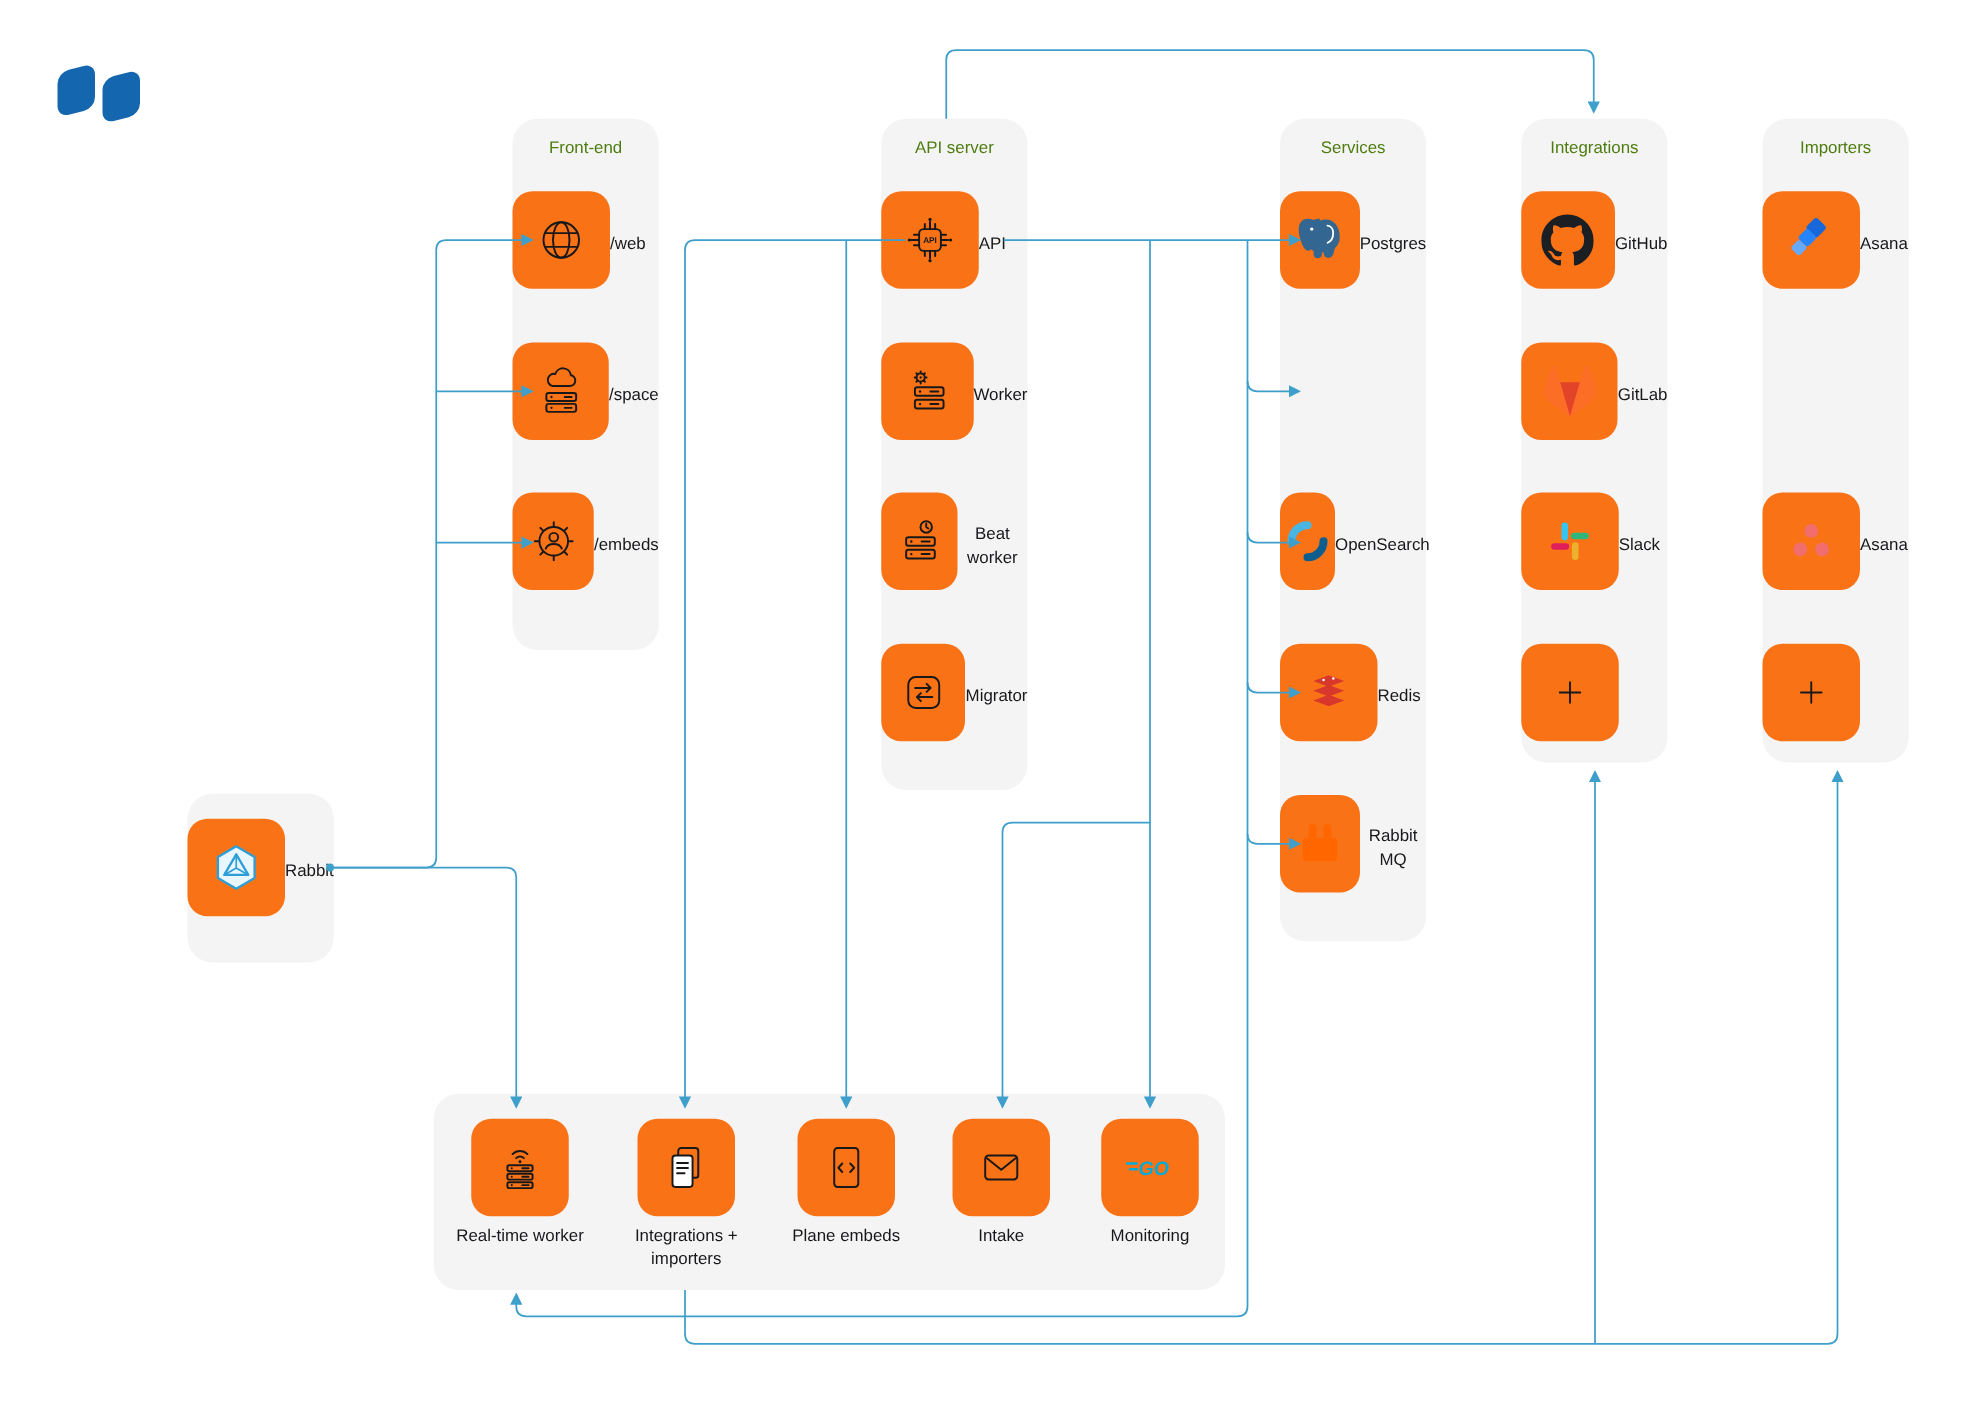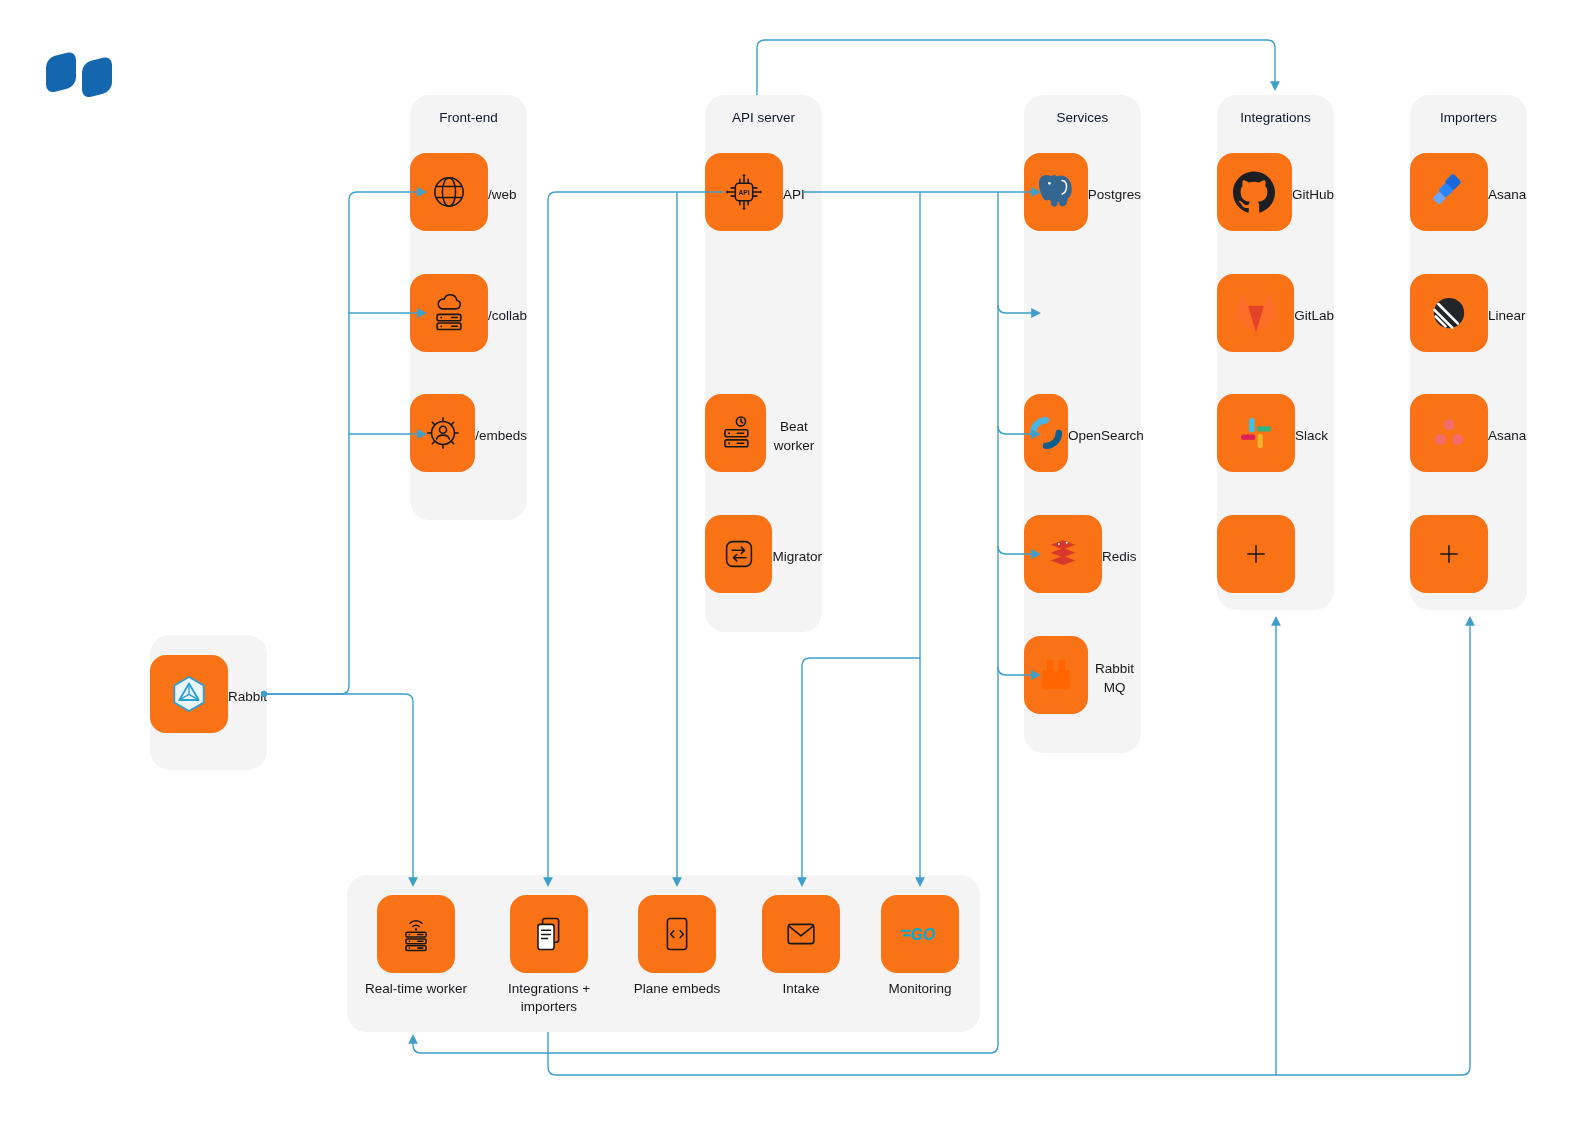--- a/index.html
+++ b/index.html
@@ -1,21 +1,21 @@
 <!DOCTYPE html>
 <html><head>
 <meta charset="utf-8">
 <style>
   html,body{margin:0;padding:0;background:#fff;}
   .canvas{position:relative;width:1584px;height:1125px;background:#fff;overflow:hidden;
           font-family:"Liberation Sans",sans-serif;}
   .logo{position:absolute;left:38px;top:36px;z-index:2;}
   .panel{position:absolute;background:#f4f4f5;border-radius:20px;z-index:1;}
   .panel-title{position:absolute;top:15px;left:0;width:100%;text-align:center;
-               font-size:13.5px;color:#0f172a;}
+               font-size:13.5px;color:#4d7c0f;}
   .node{position:absolute;left:0;width:100%;display:flex;align-items:center;}
   .card{width:78px;height:78px;background:#f97316;border-radius:16px;
         display:flex;align-items:center;justify-content:center;}
   .node-label{margin-top:7px;font-size:13.5px;color:#18181b;text-align:center;line-height:1.35;}
   .hnode{position:absolute;top:20px;width:116px;display:flex;flex-direction:column;align-items:center;}
   #wires{position:absolute;left:0;top:0;z-index:6;pointer-events:none;}
   .ik{stroke:#18181b;stroke-width:1.7;fill:none;stroke-linecap:round;stroke-linejoin:round;}
   svg{display:block;}
 </style>
 </head>
@@ -46,21 +46,21 @@
       <div class="card">
         <svg width="44" height="44" viewBox="0 0 48 48">
           <path class="ik" d="M16.5 19.5h15a4.8 4.8 0 0 0 .9-9.5 7 7 0 0 0-13.6-1.1 5.3 5.3 0 0 0-2.3 10.6z"></path>
           <rect class="ik" x="11" y="25.5" width="26" height="7" rx="2"></rect>
           <rect class="ik" x="11" y="35" width="26" height="7" rx="2"></rect>
           <circle cx="15.5" cy="29" r="1" fill="#18181b"></circle>
           <circle cx="15.5" cy="38.5" r="1" fill="#18181b"></circle>
           <path class="ik" stroke-width="1.4" d="M27 29h6M27 38.5h6"></path>
         </svg>
       </div>
-      <div class="node-label">/collab</div>
+      <div class="node-label">/space</div>
     </div>
     <div class="node" style="top:299px">
       <div class="card">
         <svg width="44" height="44" viewBox="0 0 48 48">
           <circle class="ik" cx="24" cy="24" r="12.5"></circle>
           <path class="ik" d="M37 24h3.5M33.2 33.2l2.5 2.5M24 37v3.5M14.8 33.2l-2.5 2.5M11 24H7.5M14.8 14.8l-2.5-2.5M24 11V7.5M33.2 14.8l2.5-2.5"></path>
           <circle class="ik" cx="24" cy="20.5" r="3.8"></circle>
           <path class="ik" d="M17 30.5a7.3 5.8 0 0 1 14 0"></path>
         </svg>
       </div>
@@ -77,20 +77,35 @@
           <text x="24" y="26.8" text-anchor="middle" font-size="7.2" font-weight="bold" fill="#18181b" font-family="inherit">API</text>
           <path class="ik" stroke-width="1.5" d="M14.5 19.5H10M14.5 24H7.5M14.5 28.5H10M33.5 19.5H38M33.5 24H40M33.5 28.5H38M19.5 14.5V10M24 14.5V8M28.5 14.5V10M19.5 33.5V38M24 33.5V40M28.5 33.5V38"></path>
           <circle cx="6" cy="24" r="1.4" fill="#18181b"></circle>
           <circle cx="42" cy="24" r="1.4" fill="#18181b"></circle>
           <circle cx="24" cy="6" r="1.4" fill="#18181b"></circle>
           <circle cx="24" cy="42" r="1.4" fill="#18181b"></circle>
         </svg>
       </div>
       <div class="node-label">API</div>
     </div>
+    <div class="node" style="top:179px">
+      <div class="card">
+        <svg width="44" height="44" viewBox="0 0 48 48">
+          <rect class="ik" x="13" y="20.5" width="25" height="7.5" rx="2"></rect>
+          <rect class="ik" x="13" y="31.5" width="25" height="7.5" rx="2"></rect>
+          <circle cx="17.5" cy="24.2" r="1.05" fill="#18181b"></circle>
+          <circle cx="17.5" cy="35.2" r="1.05" fill="#18181b"></circle>
+          <path class="ik" stroke-width="1.4" d="M26.5 24.2h7M26.5 35.2h7"></path>
+          <circle class="ik" cx="18" cy="12" r="3.6"></circle>
+          <path class="ik" stroke-width="1.4" d="M18 6.8v1.6M18 15.6v1.6M12.8 12h1.6M21.6 12h1.6M14.3 8.3l1.1 1.1M20.6 14.6l1.1 1.1M21.7 8.3l-1.1 1.1M15.4 14.6l-1.1 1.1"></path>
+          <circle cx="18" cy="12" r="1" fill="#18181b"></circle>
+        </svg>
+      </div>
+      <div class="node-label">Worker</div>
+    </div>
     <div class="node" style="top:299px">
       <div class="card">
         <svg width="44" height="44" viewBox="0 0 48 48">
           <rect class="ik" x="13" y="20.5" width="25" height="7.5" rx="2"></rect>
           <rect class="ik" x="13" y="31.5" width="25" height="7.5" rx="2"></rect>
           <circle cx="17.5" cy="24.2" r="1.05" fill="#18181b"></circle>
           <circle cx="17.5" cy="35.2" r="1.05" fill="#18181b"></circle>
           <path class="ik" stroke-width="1.4" d="M26.5 24.2h7M26.5 35.2h7"></path>
           <circle class="ik" cx="30.5" cy="11.5" r="5"></circle>
           <path class="ik" stroke-width="1.4" d="M30.5 8.8v2.7l1.9 1.4"></path>
@@ -200,33 +215,20 @@
     <div class="panel-title">Importers</div>
     <div class="node" style="top:58px">
       <div class="card">
         <svg width="44" height="44" viewBox="0 0 48 48">
           <rect x="21.5" y="6.5" width="13.5" height="13.5" rx="3" fill="#1868DB" transform="rotate(45 28.25 13.25)"></rect>
           <rect x="14.5" y="16" width="12" height="12" rx="2.7" fill="#2684FF" transform="rotate(45 20.5 22)"></rect>
           <rect x="8" y="25.5" width="10.5" height="10.5" rx="2.4" fill="#66A9FF" transform="rotate(45 13.25 30.75)"></rect>
         </svg>
       </div>
       <div class="node-label">Asana</div>
-    </div>
-    <div class="node" style="top:179px">
-      <div class="card">
-        <svg width="44" height="44" viewBox="0 0 48 48">
-          <circle cx="24" cy="24" r="16.5" fill="#22252A"></circle>
-          <g stroke="#fff" stroke-width="2.8" stroke-linecap="round">
-            <path d="M12.4 14.2 33.8 35.6"></path>
-            <path d="M8.1 20.5 27.5 39.9"></path>
-            <path d="M9.4 27.8 20.2 38.6"></path>
-          </g>
-        </svg>
-      </div>
-      <div class="node-label">Linear</div>
     </div>
     <div class="node" style="top:299px">
       <div class="card">
         <svg width="44" height="44" viewBox="0 0 48 48">
           <g fill="#F26D6D">
             <circle cx="24" cy="15" r="6"></circle>
             <circle cx="14.5" cy="31" r="6"></circle>
             <circle cx="33.5" cy="31" r="6"></circle>
           </g>
         </svg>

